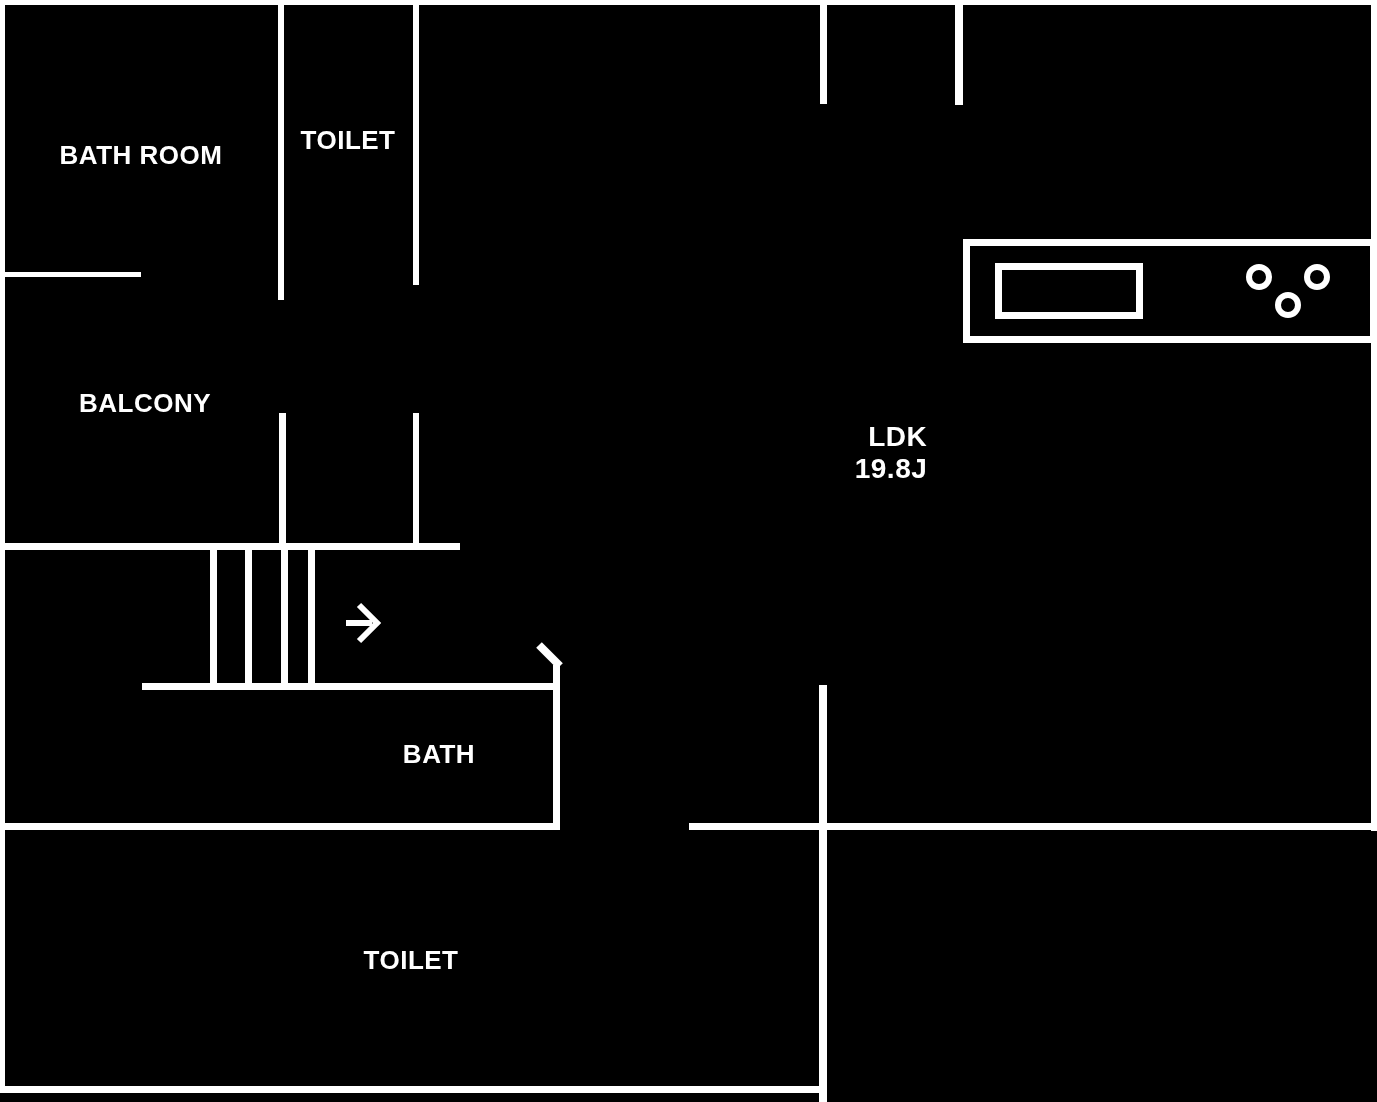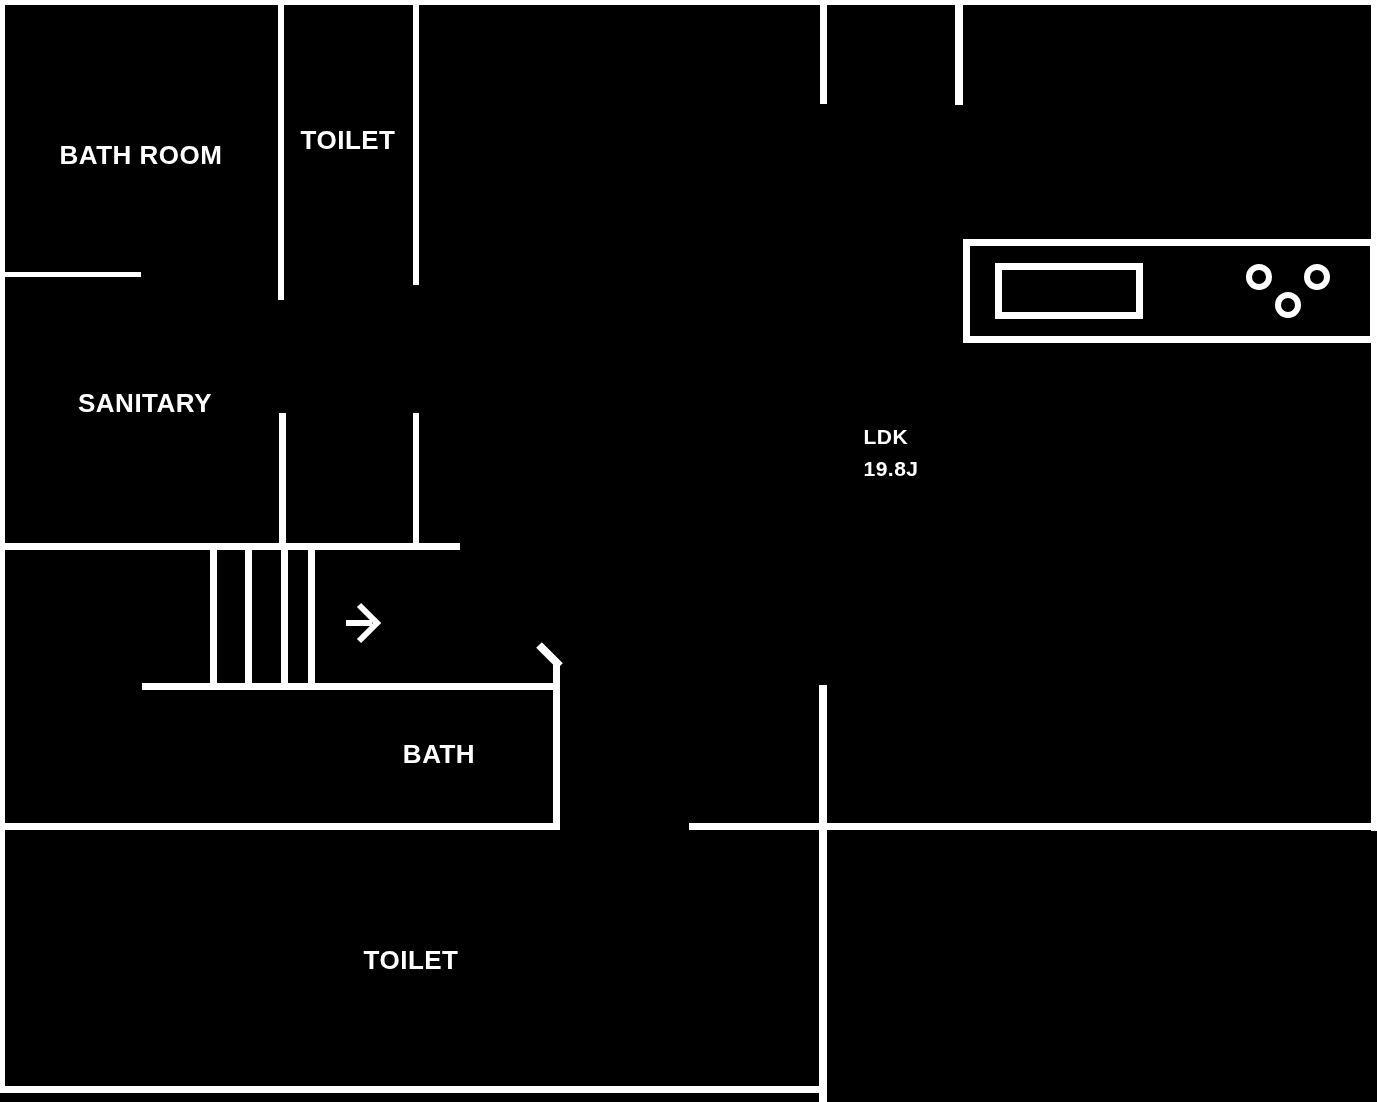--- a/index.html
+++ b/index.html
@@ -22,21 +22,21 @@
     color:var(--text);
     font-weight:bold;
     font-size:26px;
     letter-spacing:0.5px;
     white-space:nowrap;
     line-height:1;
   }
   .fixture{position:absolute;box-sizing:border-box;border:7px solid var(--line);background:var(--bg);}
   .burner{position:absolute;box-sizing:border-box;width:26px;height:26px;border:6px solid var(--line);border-radius:50%;background:var(--bg);}
   .overlay{position:absolute;left:0;top:0;pointer-events:none;}
-  #ldk-label{text-align:left;line-height:32px;font-size:21px;}
+  #ldk-label{text-align:right;line-height:32px;font-size:28px;}
   #ldk-label span{display:block;}
 </style>
 </head>
 <body>
 
 <div id="floor-plan">
 
   <div class="wall" style="left:0;top:0;width:1377px;height:5px;"></div>
   <div class="wall" style="left:0;top:0;width:5px;height:1093px;"></div>
   <div class="wall" style="left:1371px;top:0;width:6px;height:831px;"></div>
@@ -74,21 +74,21 @@
   <svg class="overlay" width="1377" height="1102" viewBox="0 0 1377 1102">
     <g fill="none" stroke="#ffffff" stroke-width="6">
       <line x1="346" y1="623" x2="372" y2="623"></line>
       <polyline points="359,605 377,623 359,641" stroke-linejoin="miter"></polyline>
     </g>
     <line x1="539" y1="645" x2="560" y2="666" stroke="#ffffff" stroke-width="8"></line>
   </svg>
 
   <div class="room-label" style="left:141px;top:155px;">BATH ROOM</div>
   <div class="room-label" style="left:348px;top:140px;">TOILET</div>
-  <div class="room-label" style="left:145px;top:403px;">SANITARY</div>
+  <div class="room-label" style="left:145px;top:403px;">BALCONY</div>
   <div class="room-label" id="ldk-label" style="left:891px;top:453px;">
     <span>LDK</span>
     <span>19.8J</span>
   </div>
   <div class="room-label" style="left:439px;top:754px;">BATH</div>
   <div class="room-label" style="left:411px;top:960px;">TOILET</div>
 
 </div>
 
 </body></html>

